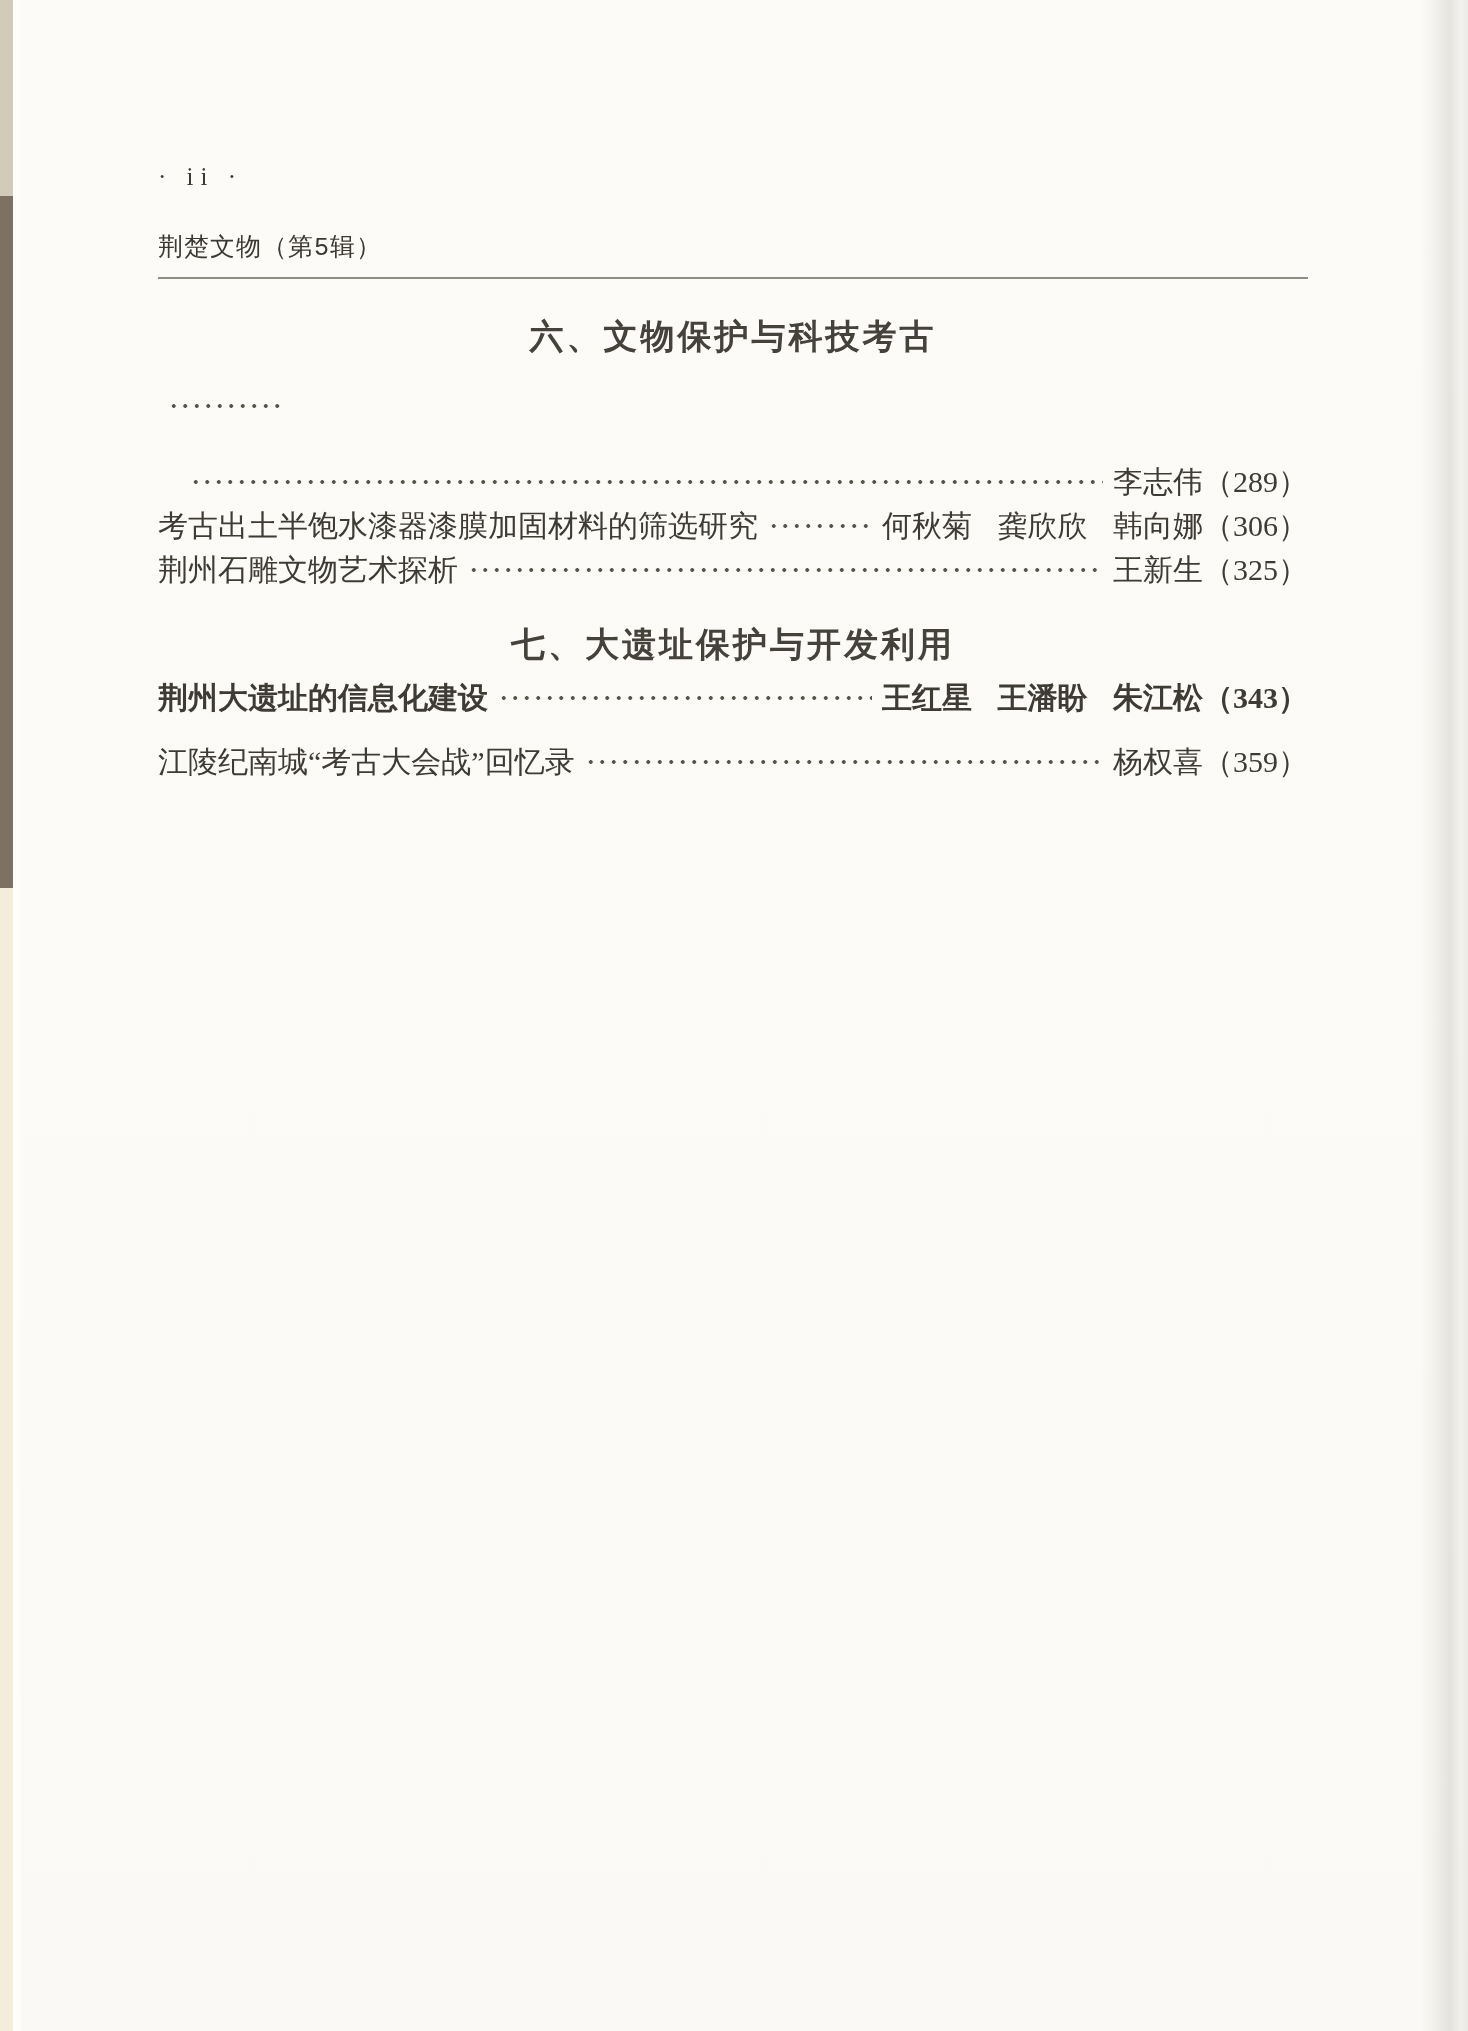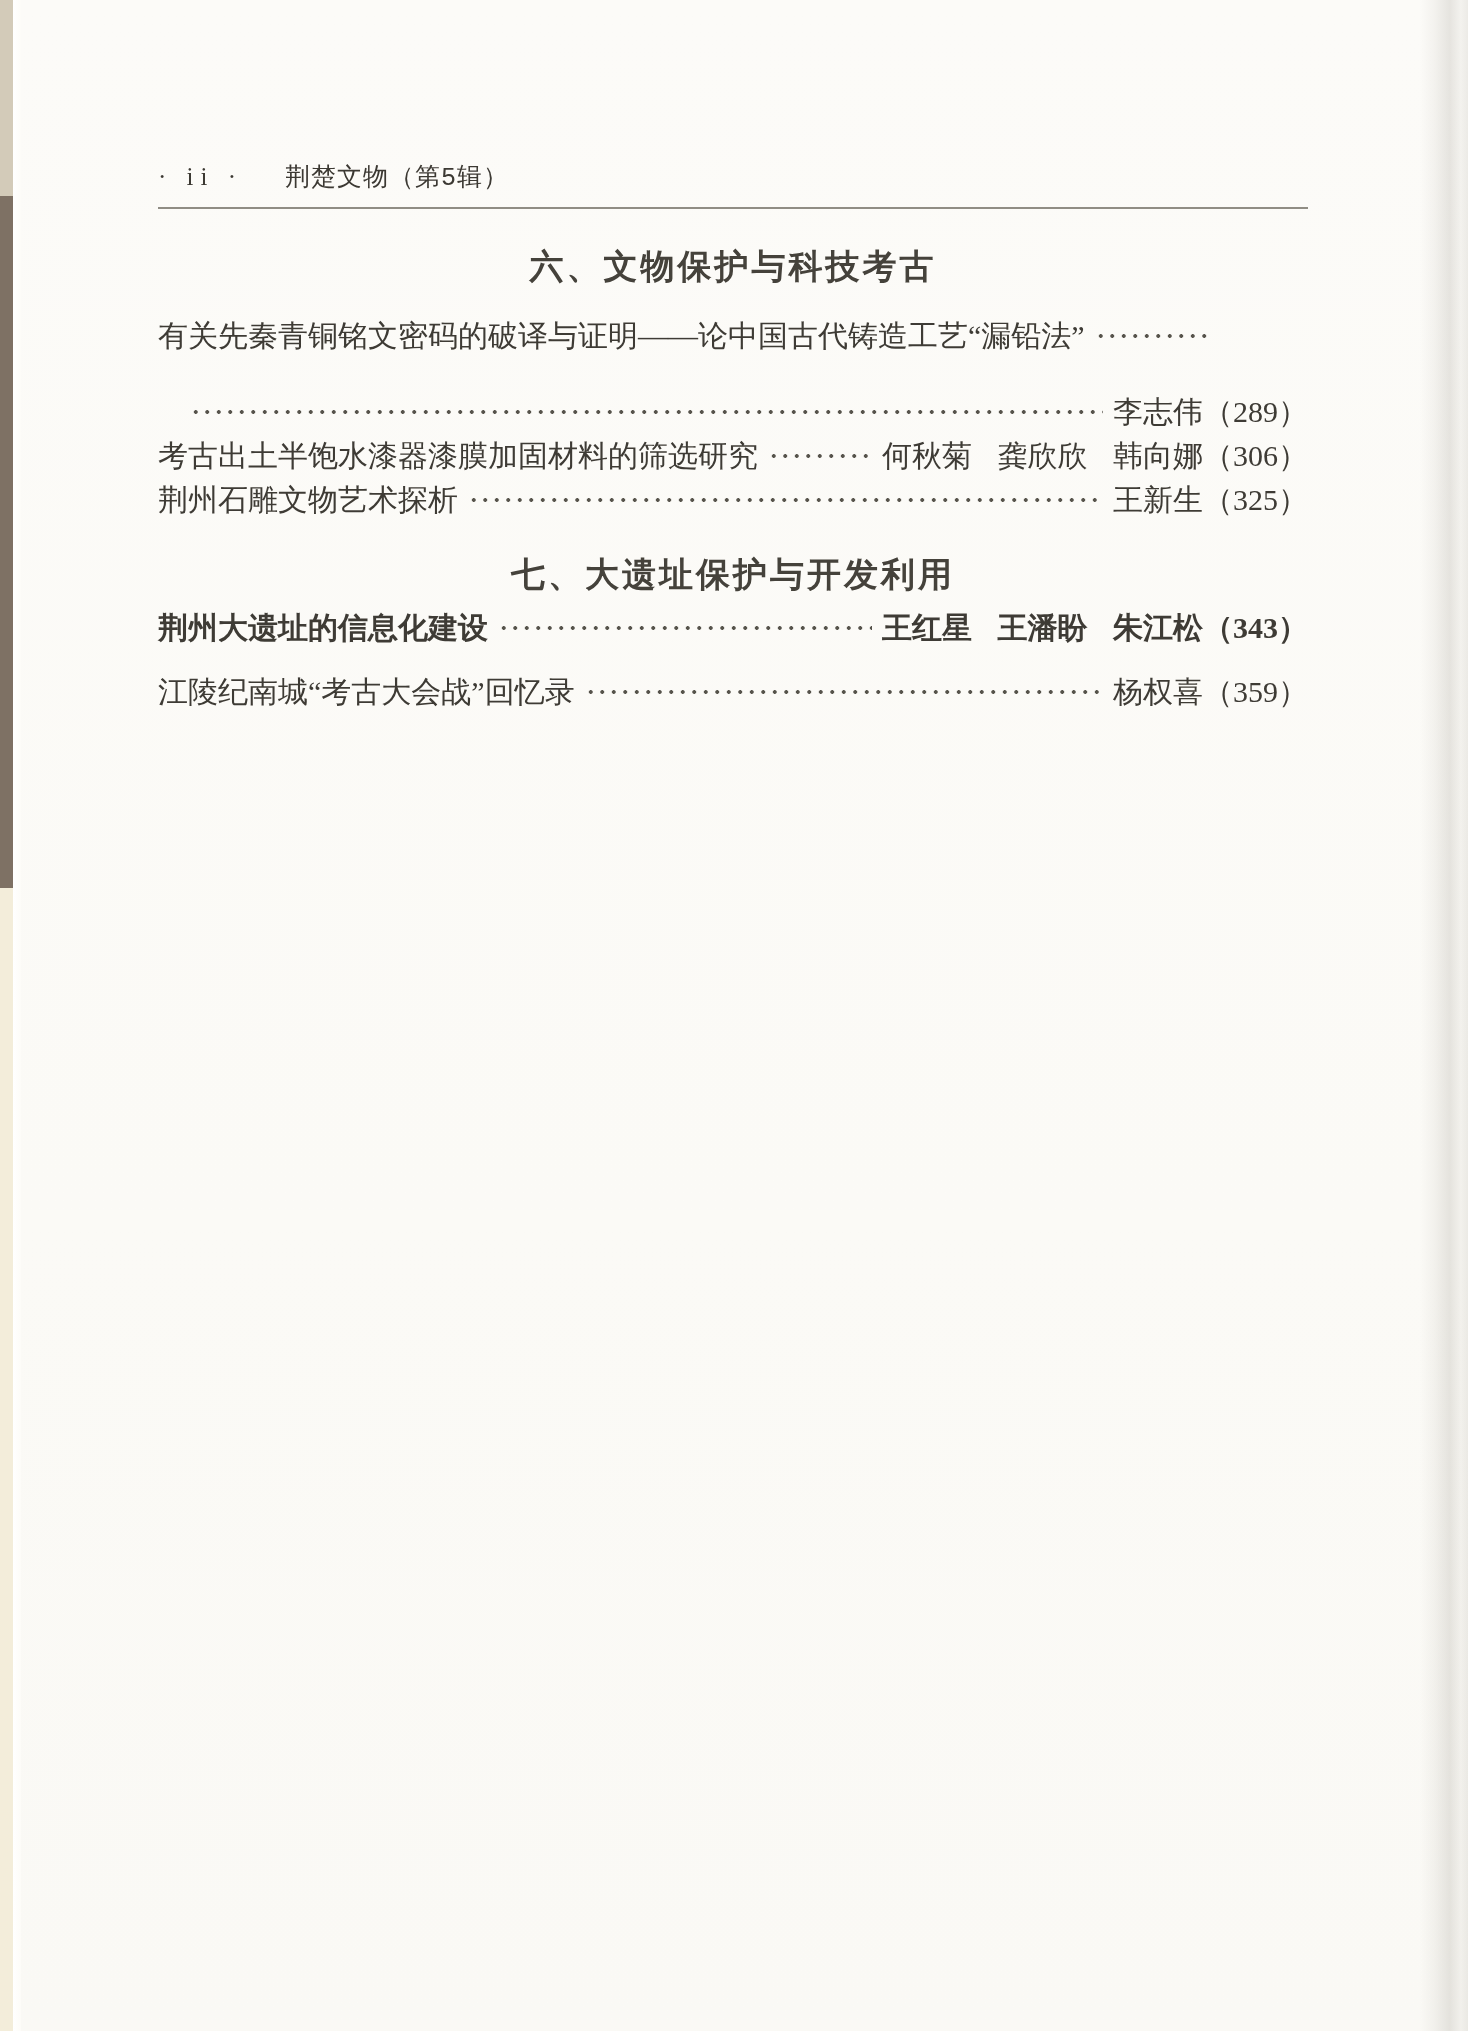--- a/index.html
+++ b/index.html
@@ -55,20 +55,21 @@
     font-size: 30px;
   }
   
   .running-header {
     display: flex;
     align-items: baseline;
     gap: 42px;
     font-size: 25px;
     line-height: 30px;
     color: #3c3933;
+    flex-direction: column;
   }
   .folio { letter-spacing: 7px; white-space: pre; }
   .running-title { letter-spacing: 1px; font-family: Liberation Mono, monospace; }
   .header-rule {
     margin-top: 13px;
     height: 0;
     border: none;
     border-top: 2px solid #908d84;
   }
   
@@ -135,21 +136,20 @@
       <span class="folio">· ii ·</span>
       <span class="running-title">荆楚文物（第5辑）</span>
     </div>
     <hr class="header-rule">
 
     <h2 class="section-heading heading-6">六、文物保护与科技考古</h2>
     <div class="entries-6">
 
       <div>
         <div class="entry-line">
-          <span class="title">有关先秦青铜铭文密码的破译与证明——论中国古代铸造工艺“漏铅法”</span>
           <span class="leader trail"></span>
         </div>
         <div class="entry-line cont-line">
           <span class="leader"></span>
           <span class="authors">李志伟</span>
           <span class="pageno">（289）</span>
         </div>
       </div>
 
 

